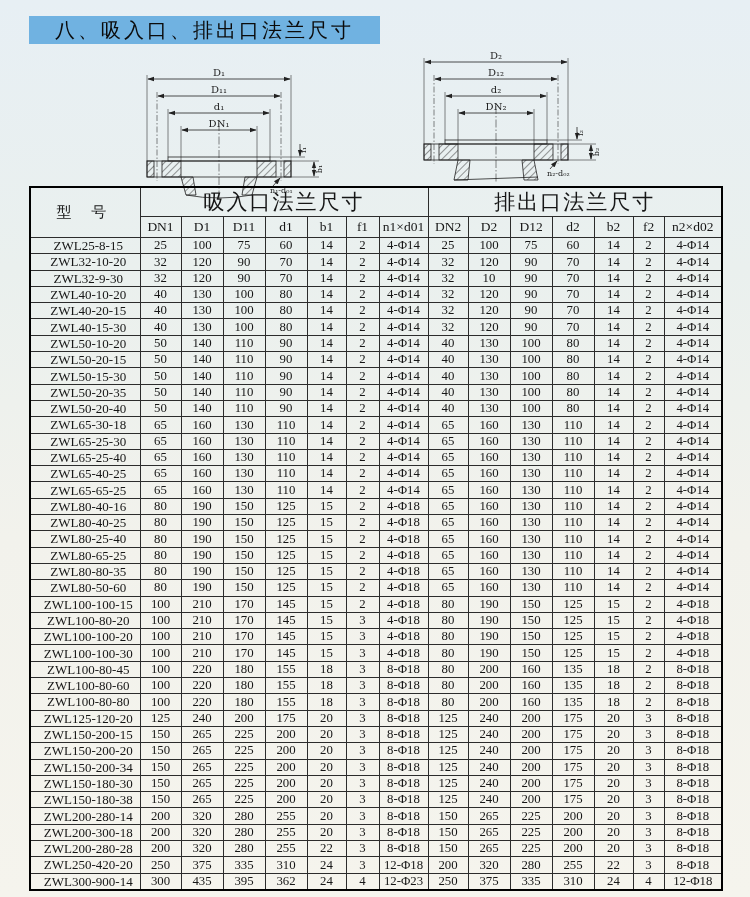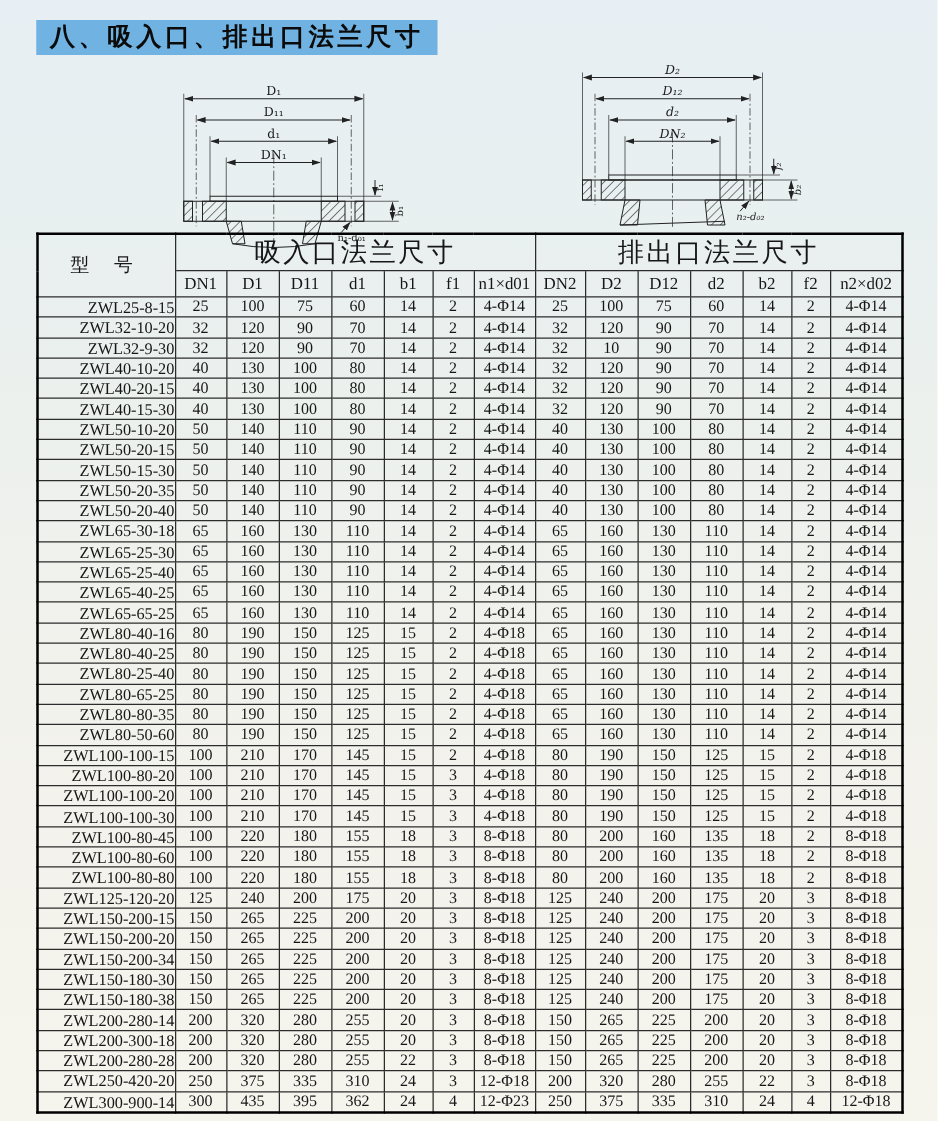--- a/index.html
+++ b/index.html
@@ -4,47 +4,47 @@
 <style>
   html,body { margin:0; padding:0; }
   body {
     width:750px; height:897px; position:relative; overflow:hidden;
     background: linear-gradient(180deg, #e7eff4 0%, #eaf0ee 30%, #f2f2ec 60%, #f5f4ed 100%);
     font-family: "Liberation Serif", serif;
     color:#161616;
   }
   .title-bar {
     position:absolute; left:29px; top:16px; height:28px; line-height:28px;
-    padding:0 11px; background:#70b2e1; color:#0b0b0b;
-    font-family:"Liberation Sans", sans-serif; font-weight:bold;
+    padding:0 26px; background:#70b2e1; color:#0b0b0b;
+    font-family:"Liberation Sans", sans-serif; font-weight:normal;
     font-size:20px; letter-spacing:3px; white-space:nowrap;
   }
   .diagram { position:absolute; width:200px; height:136px; }
   .diagram-left  { left:127px; top:48px;margin-top:17px; }
-  .diagram-right { left:446px; top:48px;font-style:italic; }
+  .diagram-right { left:404px; top:48px; }
   .diagram svg { width:100%; height:100%; }
   .diagram text {
     font-family:"DejaVu Serif","DejaVu Sans",serif;
     fill:#1c1c1c;
   }
   table.flange {
     position:absolute; left:29px; top:186px; width:693px;
     border-collapse:collapse; table-layout:fixed;
     background:transparent;
     border:2px solid #000000;
   }
   table.flange th, table.flange td {
     border:1px solid #2c2c2c; text-align:center; padding:0;
     overflow:hidden; white-space:nowrap; font-weight:normal;
   }
   thead tr.group-row th { height:23px; font-size:21px; letter-spacing:2px; }
   thead tr.group-row th.model-h { font-size:15px; letter-spacing:8px; }
   thead tr.cols-row th { height:20px; font-size:13.5px; letter-spacing:0; }
   tbody td { height:15.3px; font-size:12.8px; line-height:1; }
-  tbody td.model { text-align:right; padding-left:6px; font-size:13px; }
+  tbody td.model { text-align:center; padding-left:6px; font-size:13px; }
 </style>
 </head>
 <body>
 
 <div class="title-bar">八、吸入口、排出口法兰尺寸</div>
 
 <div class="diagram diagram-left">
   <svg viewBox="0 0 200 136">
     <defs>
       <pattern id="hatchL" width="5" height="5" patternUnits="userSpaceOnUse" patternTransform="rotate(45)">

